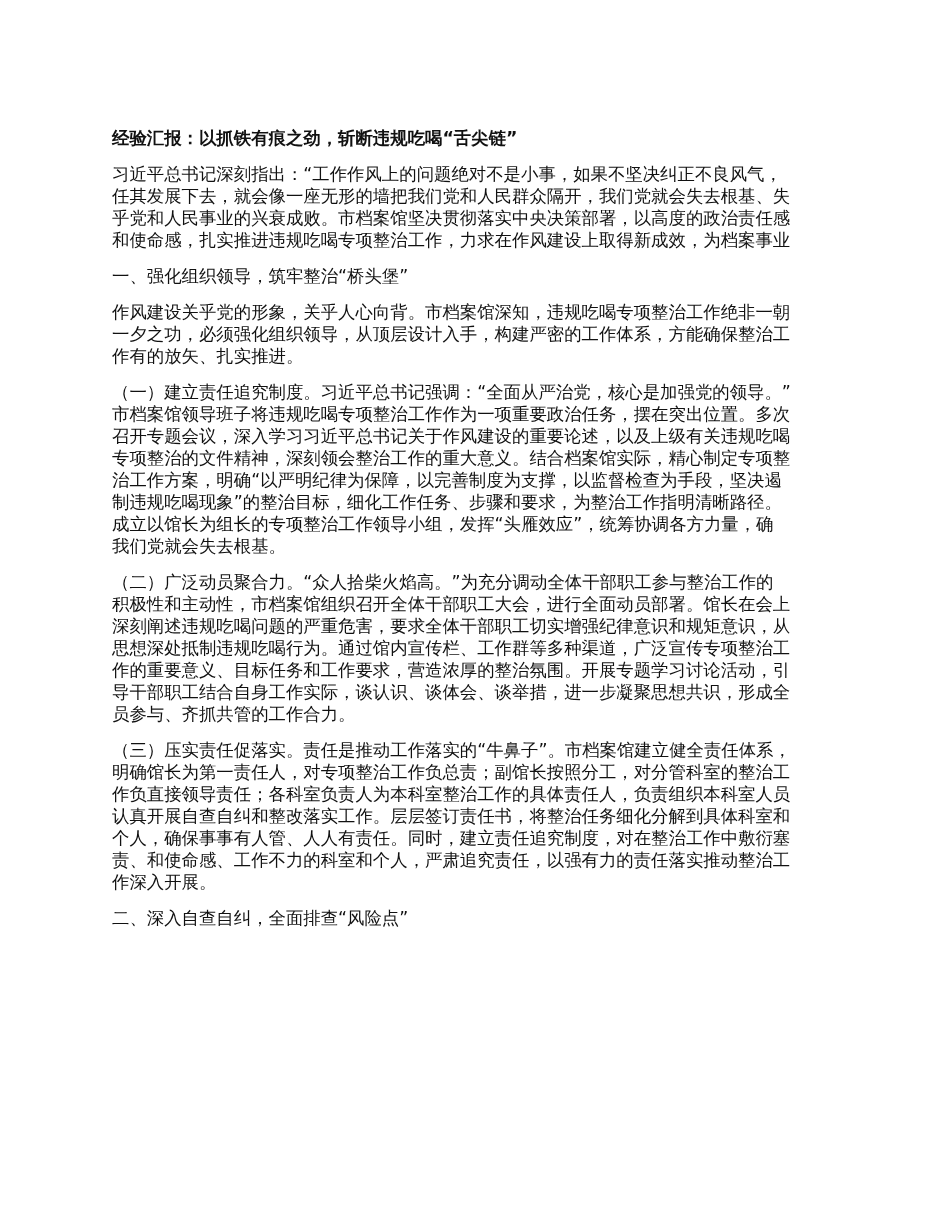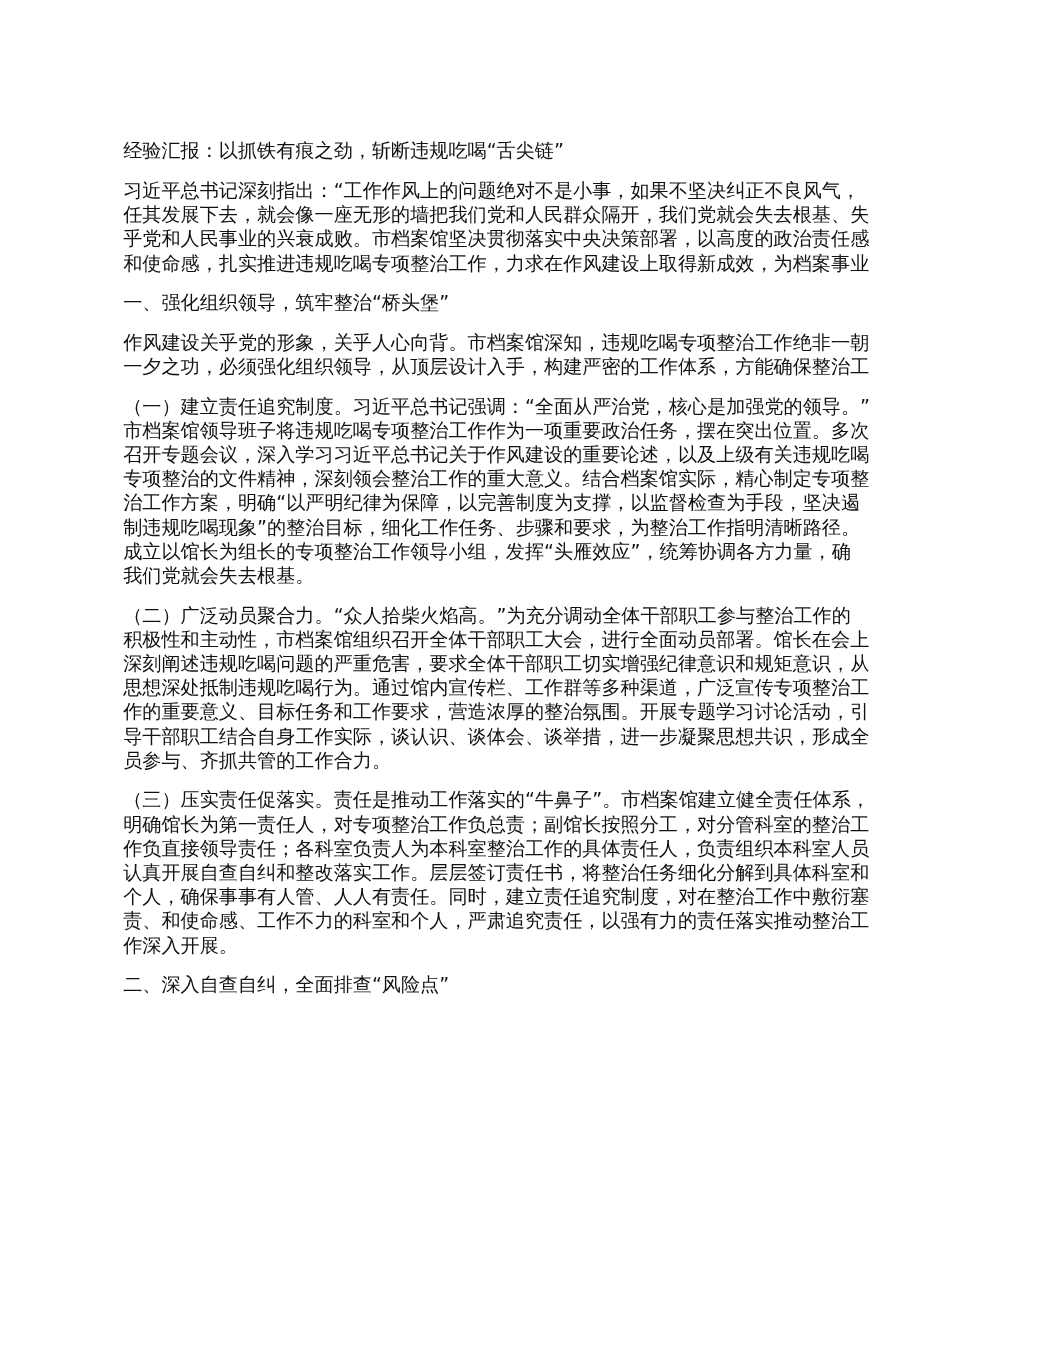--- a/index.html
+++ b/index.html
@@ -1,21 +1,21 @@
 <!DOCTYPE html>
 <html><head>
 <meta charset="utf-8">
 <style>
   html, body { margin: 0; padding: 0; background: #ffffff; }
   body { width: 950px; height: 1230px; position: relative; overflow: hidden;
          font-family: "DejaVu Sans", "Liberation Sans", sans-serif; color: #111111; }
   .page { position: absolute; left: 112px; top: 127px; width: 740px; }
   .line { font-size: 17.4px; line-height: 22px; height: 22px; white-space: nowrap; letter-spacing: 0px; }
   .block { margin-bottom: 14px; }
-  .title .line { font-weight: normal; }
+  .title .line { font-weight: bold; }
 </style>
 </head>
 <body>
 
 <div class="page">
   <div class="block title">
     <div class="line">经验汇报：以抓铁有痕之劲，斩断违规吃喝“舌尖链”</div>
   </div>
   <div id="blocks">
       <div class="block">
@@ -23,20 +23,21 @@
         <div class="line">任其发展下去，就会像一座无形的墙把我们党和人民群众隔开，我们党就会失去根基、失</div>
         <div class="line">乎党和人民事业的兴衰成败。市档案馆坚决贯彻落实中央决策部署，以高度的政治责任感</div>
         <div class="line">和使命感，扎实推进违规吃喝专项整治工作，力求在作风建设上取得新成效，为档案事业</div>
       </div>
       <div class="block">
         <div class="line">一、强化组织领导，筑牢整治“桥头堡”</div>
       </div>
       <div class="block">
         <div class="line">作风建设关乎党的形象，关乎人心向背。市档案馆深知，违规吃喝专项整治工作绝非一朝</div>
         <div class="line">一夕之功，必须强化组织领导，从顶层设计入手，构建严密的工作体系，方能确保整治工</div>
+        <div class="line">作有的放矢、扎实推进。</div>
       </div>
       <div class="block">
         <div class="line">（一）建立责任追究制度。习近平总书记强调：“全面从严治党，核心是加强党的领导。”</div>
         <div class="line">市档案馆领导班子将违规吃喝专项整治工作作为一项重要政治任务，摆在突出位置。多次</div>
         <div class="line">召开专题会议，深入学习习近平总书记关于作风建设的重要论述，以及上级有关违规吃喝</div>
         <div class="line">专项整治的文件精神，深刻领会整治工作的重大意义。结合档案馆实际，精心制定专项整</div>
         <div class="line">治工作方案，明确“以严明纪律为保障，以完善制度为支撑，以监督检查为手段，坚决遏</div>
         <div class="line">制违规吃喝现象”的整治目标，细化工作任务、步骤和要求，为整治工作指明清晰路径。</div>
         <div class="line">成立以馆长为组长的专项整治工作领导小组，发挥“头雁效应”，统筹协调各方力量，确</div>
         <div class="line">我们党就会失去根基。</div>

